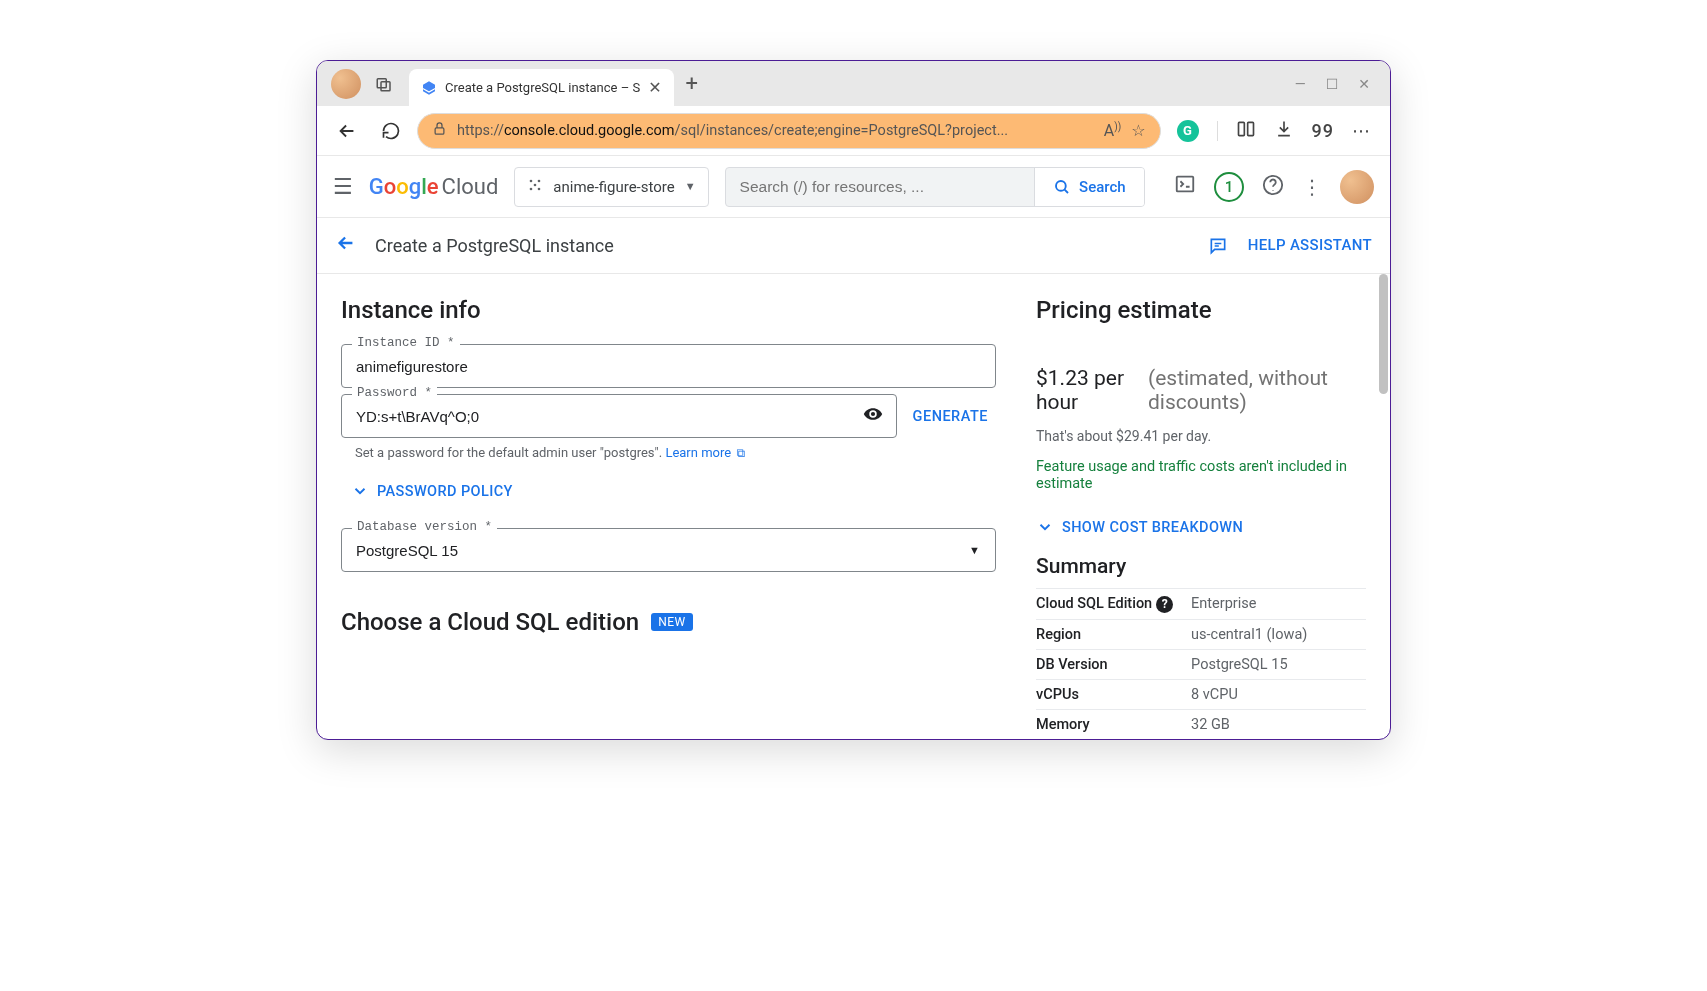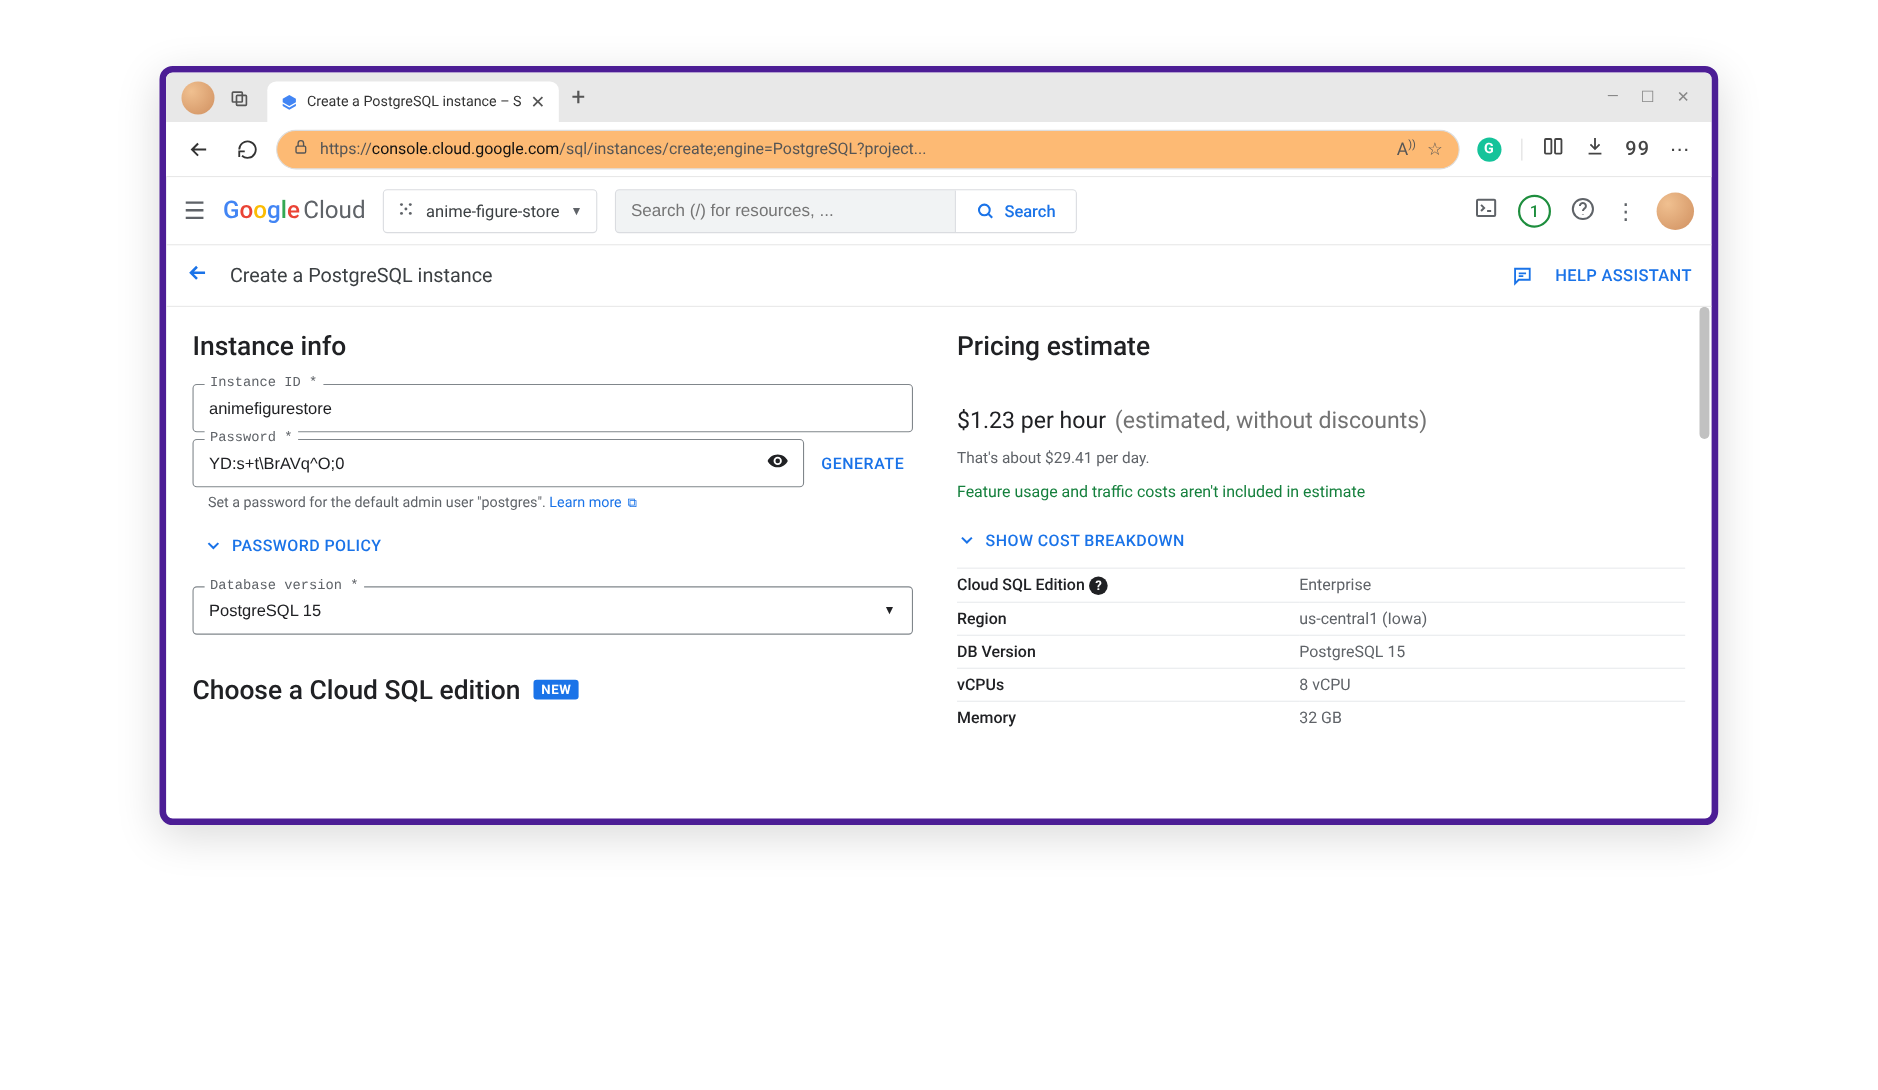--- a/index.html
+++ b/index.html
@@ -9,22 +9,22 @@
     }
     body {
       font-family: 'Google Sans', Roboto, Arial, sans-serif;
       background: #fff;
       display: flex;
       justify-content: center;
       align-items: flex-start;
       padding: 60px 20px;
     }
     .window {
-      width: 1417px;
-      border: 6px solid #4c1d95;
+      width: 1075px;
+      border: 1px solid #4c1d95;
       border-radius: 12px;
       overflow: hidden;
       box-shadow: 0 10px 40px rgba(0,0,0,0.15);
       background: #fff;
     }
     
     .browser-top {
       background: #e8e8e8;
       display: flex;
       align-items: center;
@@ -435,21 +435,21 @@
     }
     .edition-heading h2 {
       font-size: 24px;
       font-weight: 500;
       color: #202124;
     }
     .new-badge {
       background: #1a73e8;
       color: #fff;
       font-size: 12px;
-      font-weight: 700;
+      font-weight: 400;
       padding: 2px 7px;
       border-radius: 3px;
       letter-spacing: 0.5px;
     }
     
     .price-row {
       display: flex;
       align-items: baseline;
       gap: 8px;
       margin-top: 42px;
@@ -709,20 +709,21 @@
       <div class="price-day">That's about $29.41 per day.</div>
       <div class="price-note">Feature usage and traffic costs aren't included in estimate</div>
 
       <div class="expand-link" style="margin:26px 0 16px 0">
         <svg width="18" height="18" viewBox="0 0 24 24" fill="none" stroke="#1a73e8" stroke-width="2.5">
             <path d="M6 9l6 6 6-6"></path>
           </svg>
         <span>SHOW COST BREAKDOWN</span>
       </div>
 
+      <div class="summary-heading">Summary</div>
       <table class="summary-table">
         <tbody id="summary-body">
             <tr>
               <td>Cloud SQL Edition<span class="help-circle">?</span></td>
               <td>Enterprise</td>
             </tr>
             <tr>
               <td>Region</td>
               <td>us-central1 (Iowa)</td>
             </tr>

